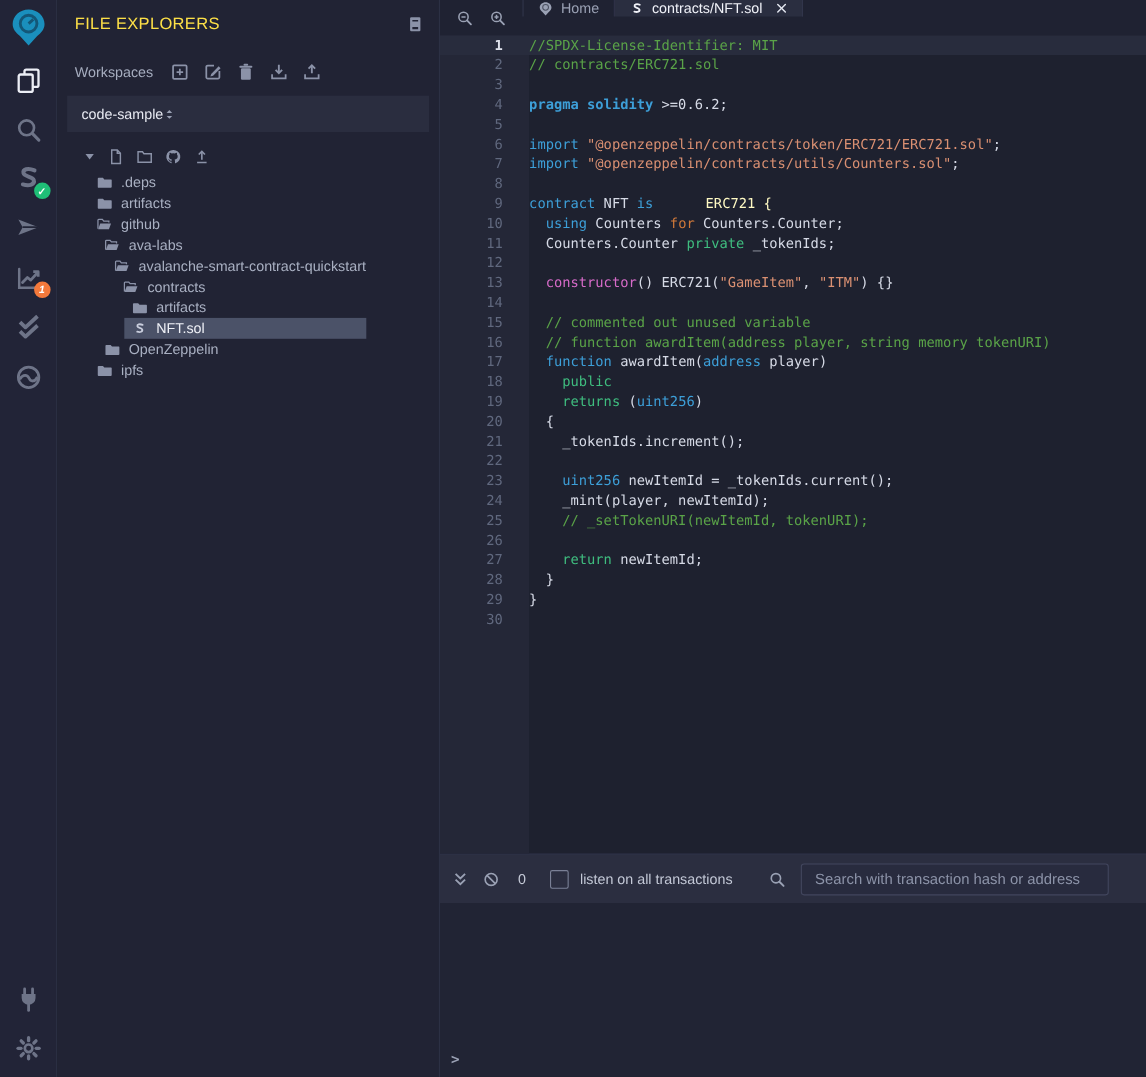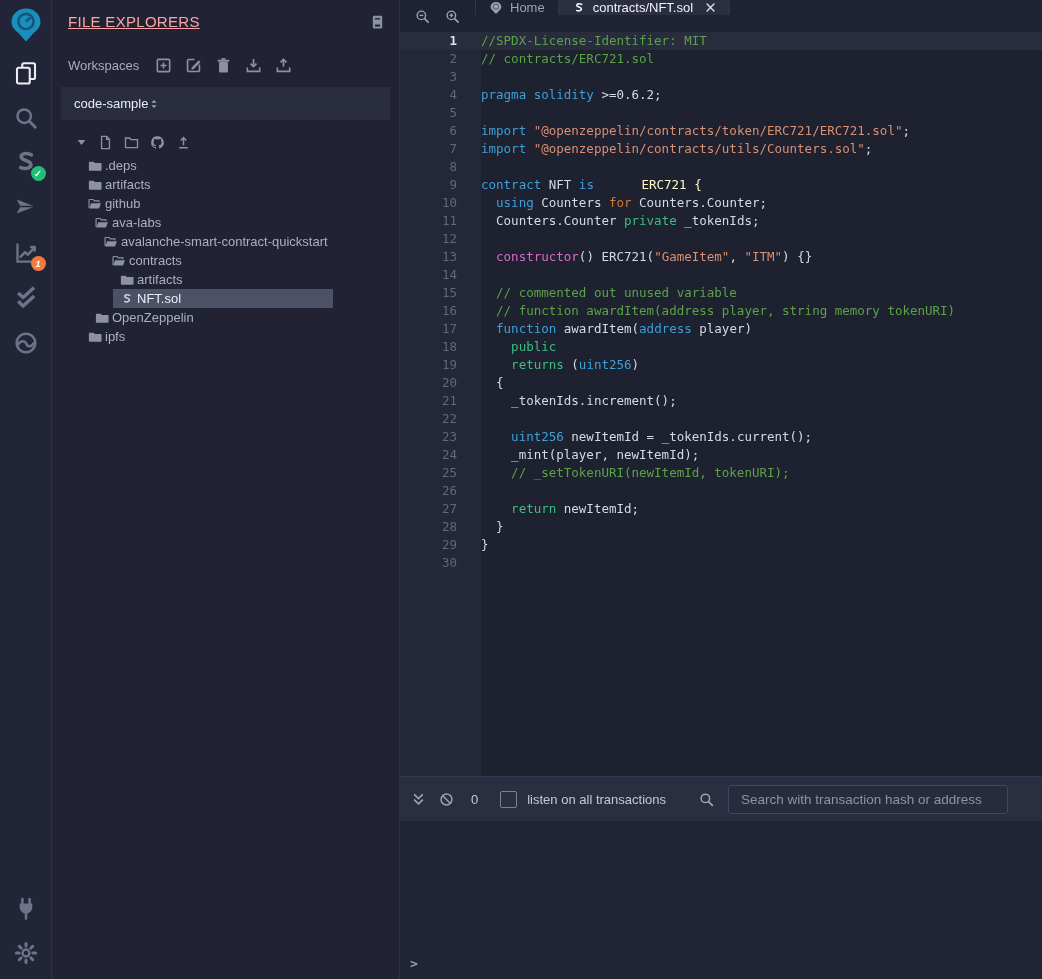--- a/index.html
+++ b/index.html
@@ -17,34 +17,34 @@
   .badge{position:absolute;right:-8px;bottom:-6px;width:15px;height:15px;border-radius:50%;
          font-size:9.5px;font-weight:bold;color:#fff;display:flex;align-items:center;justify-content:center;}
   .badge.success{background:#1fbf77;}
   .badge.warning{background:#f4793b;font-style:italic;}
   .bottom-group{margin-top:auto;display:flex;flex-direction:column;gap:20px;align-items:center;}
 
   
   .side{width:348px;flex:none;background:#212334;display:flex;flex-direction:column;
         box-sizing:border-box;border-right:1px solid #2c3044;}
   .side-header{display:flex;justify-content:space-between;align-items:center;padding:13px 14px 0 16px;}
-  .side-title{color:#fca5a5;font-size:15px;letter-spacing:.3px;text-decoration:underline;}
+  .side-title{color:#fde047;font-size:15px;letter-spacing:.3px;}
   .book{width:15px;height:16px;color:#8b92a8;cursor:pointer;}
   .ws-row{display:flex;align-items:center;padding:0 16px;margin-top:27px;}
   .ws-label{color:#a6adbf;margin-right:16px;}
   .ws-actions{display:flex;gap:13px;align-items:center;}
   .ws-icon{width:17px;height:17px;color:#8b92a8;cursor:pointer;}
   .select{margin:13px 9px 0 9px;height:33px;background:#2a2d3f;display:flex;align-items:center;
           padding:0 10px 0 13px;color:#e8eaf2;cursor:pointer;}
   .select .caret{width:12px;height:14px;color:#9aa1b4;}
   .tree-toolbar{display:flex;align-items:center;gap:11px;padding-left:24px;margin-top:12px;height:20px;}
   .tt-icon{width:15px;height:15px;color:#8b92a8;cursor:pointer;}
   .tt-icon.small{width:11px;height:11px;}
   .tree{margin-top:4px;}
-  .tree-row{height:19px;display:flex;align-items:center;gap:3px;color:#a9b0c2;cursor:pointer;box-sizing:border-box;}
+  .tree-row{height:19px;display:flex;align-items:center;gap:8px;color:#a9b0c2;cursor:pointer;box-sizing:border-box;}
   .tree-row .ticon{width:14px;height:14px;color:#8b92a8;flex:none;}
   .tree-row.selected{background:#4b5268;color:#eef0f6;margin-left:61px;width:220px;}
   .tree-row.selected .ticon{color:#c9cedd;}
 
   
   .editor-col{flex:1;display:flex;flex-direction:column;min-width:0;background:#1e212f;}
   .tabbar{height:32px;flex:none;background:#1f2232;display:flex;align-items:stretch;}
   .zoombox{display:flex;align-items:center;gap:15px;padding:0 15px;}
   .zoombox .zicon{width:15px;height:15px;color:#9aa1b4;cursor:pointer;}
   .tab{display:flex;align-items:center;gap:7px;padding:0 13px;color:#9aa1b4;
@@ -395,21 +395,21 @@
         <div class="code-row">
           <span class="ln">2</span>
           <span class="code-text"><span style="color: rgb(90, 163, 72);">// contracts/ERC721.sol</span></span>
         </div>
         <div class="code-row">
           <span class="ln">3</span>
           <span class="code-text"></span>
         </div>
         <div class="code-row">
           <span class="ln">4</span>
-          <span class="code-text"><span style="color: rgb(61, 159, 216);">pragma solidity</span><span style="color: rgb(214, 218, 230);"> &gt;=0.6.2;</span></span>
+          <span class="code-text"><span style="color: rgb(61, 159, 216); font-weight: bold;">pragma solidity</span><span style="color: rgb(214, 218, 230);"> &gt;=0.6.2;</span></span>
         </div>
         <div class="code-row">
           <span class="ln">5</span>
           <span class="code-text"></span>
         </div>
         <div class="code-row">
           <span class="ln">6</span>
           <span class="code-text"><span style="color: rgb(61, 159, 216);">import</span><span style="color: rgb(214, 218, 230);"> </span><span style="color: rgb(218, 144, 114);">"@openzeppelin/contracts/token/ERC721/ERC721.sol"</span><span style="color: rgb(214, 218, 230);">;</span></span>
         </div>
         <div class="code-row">

